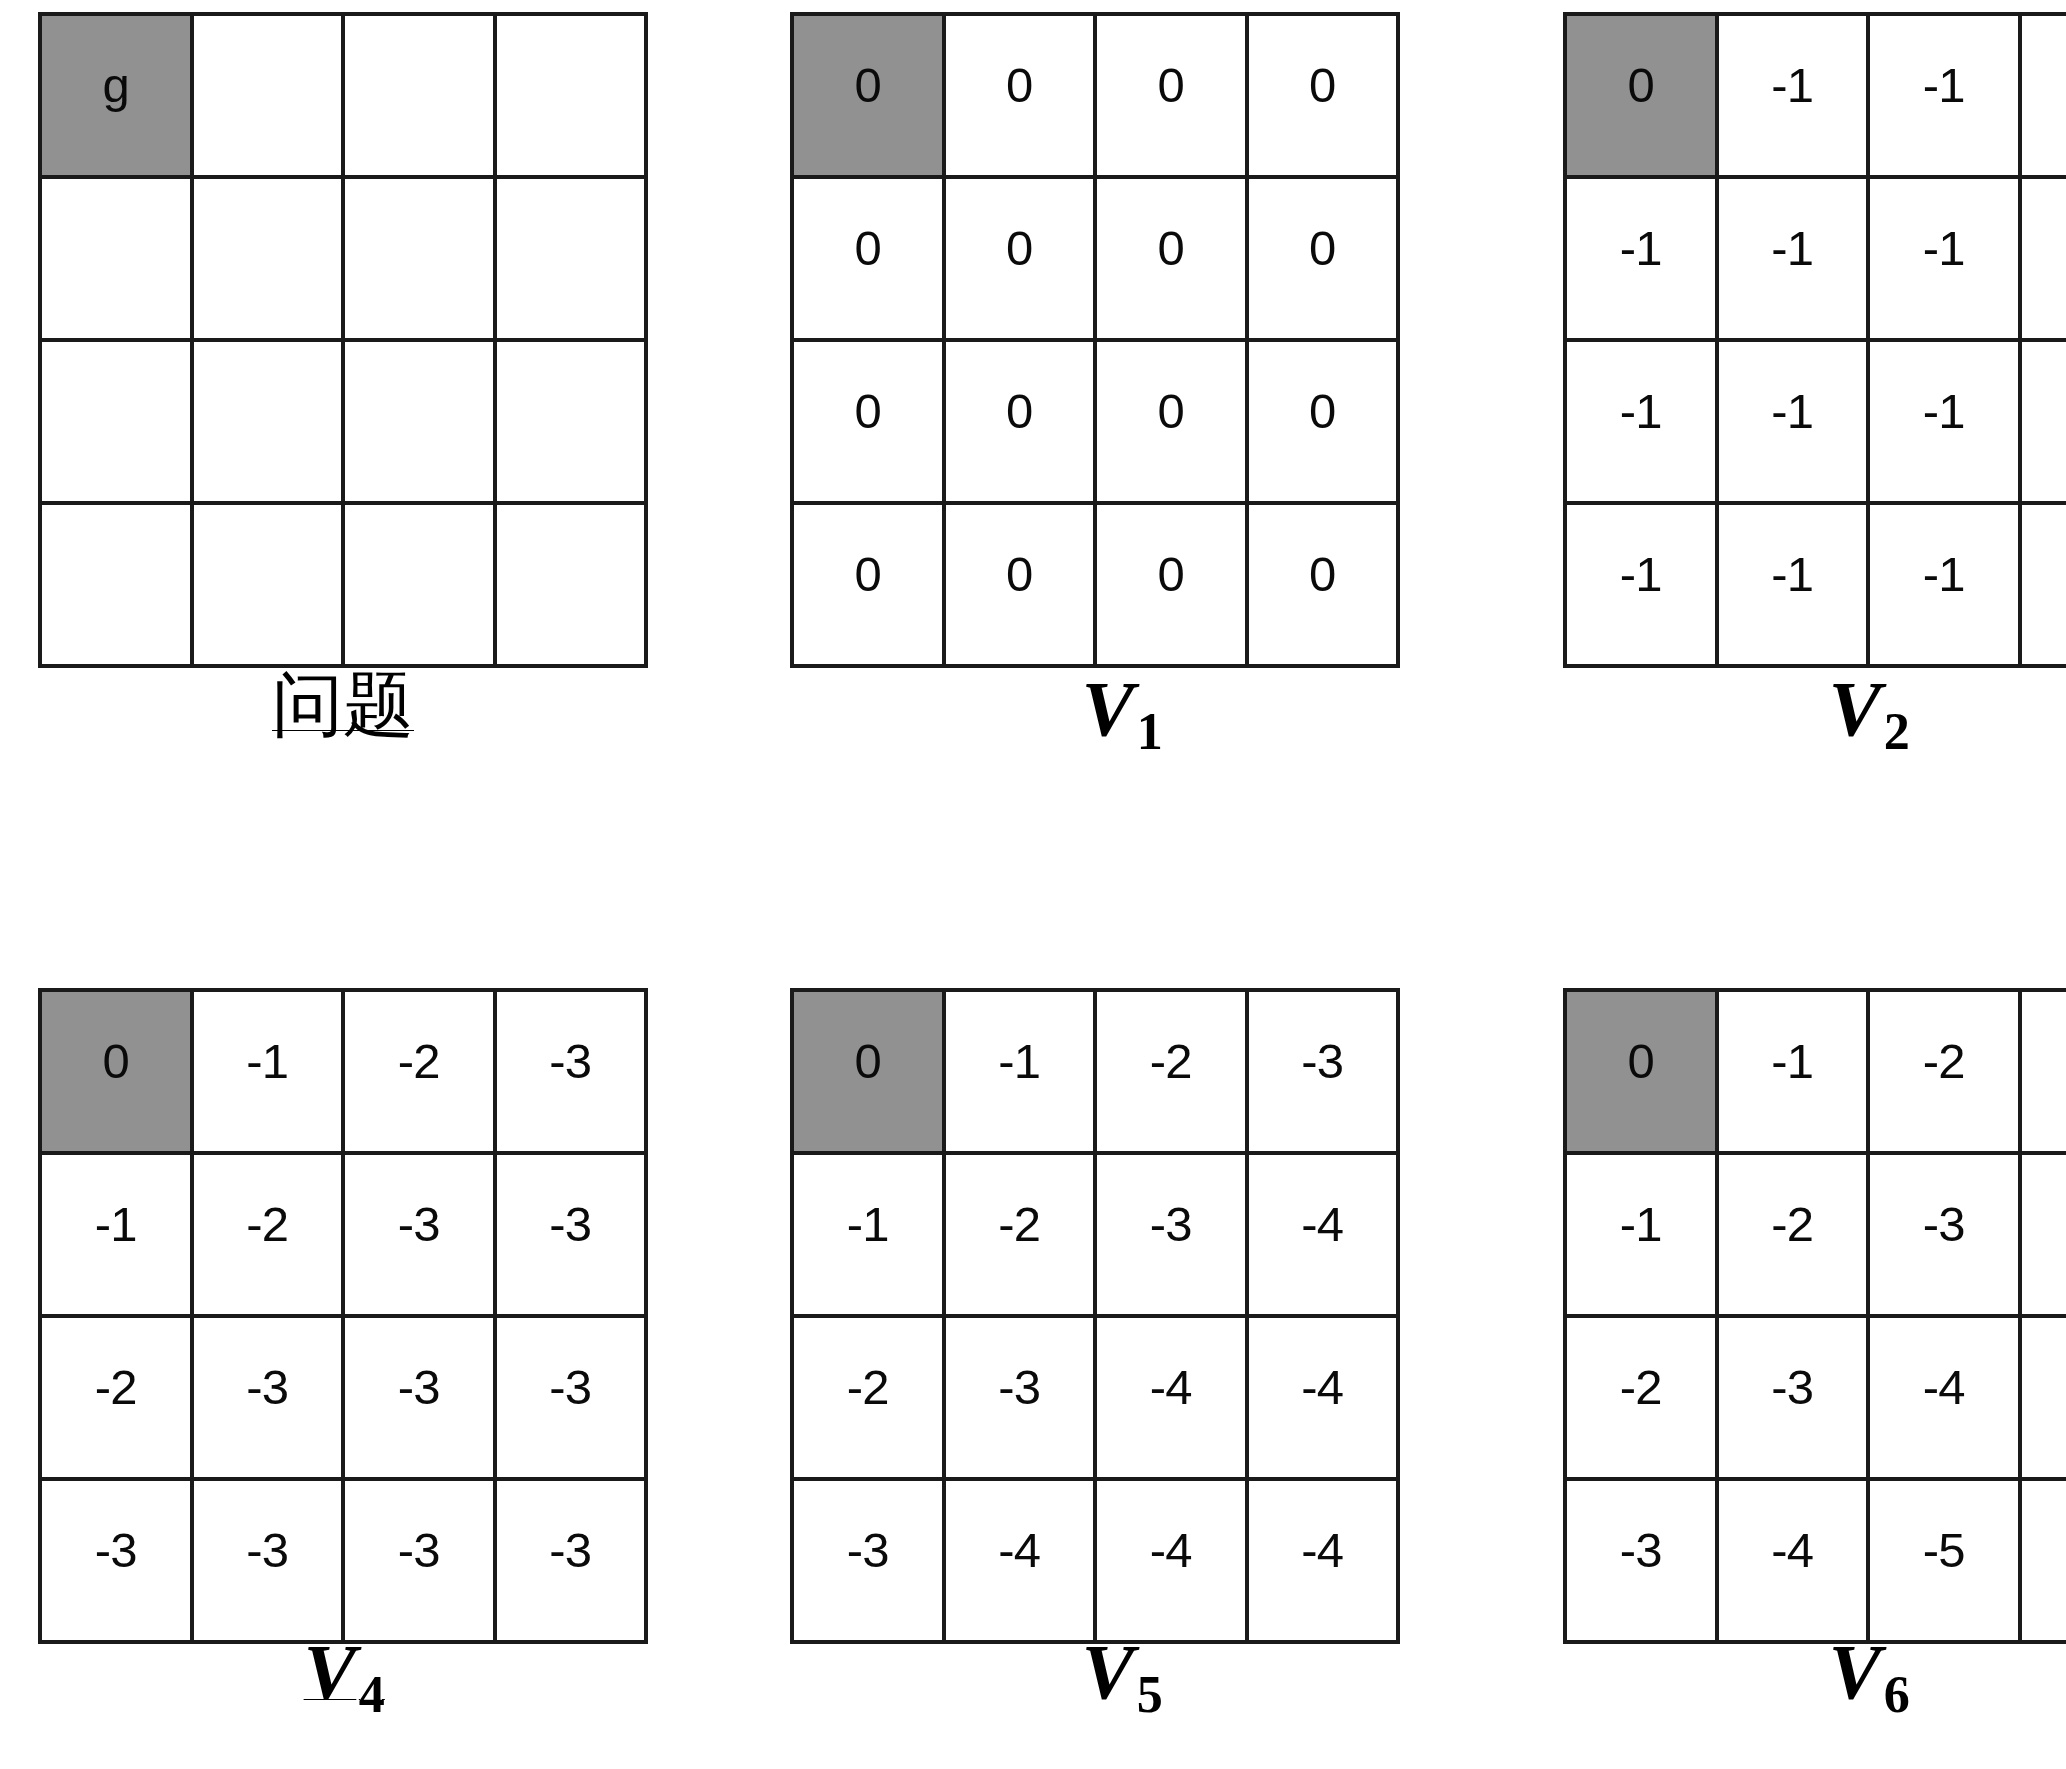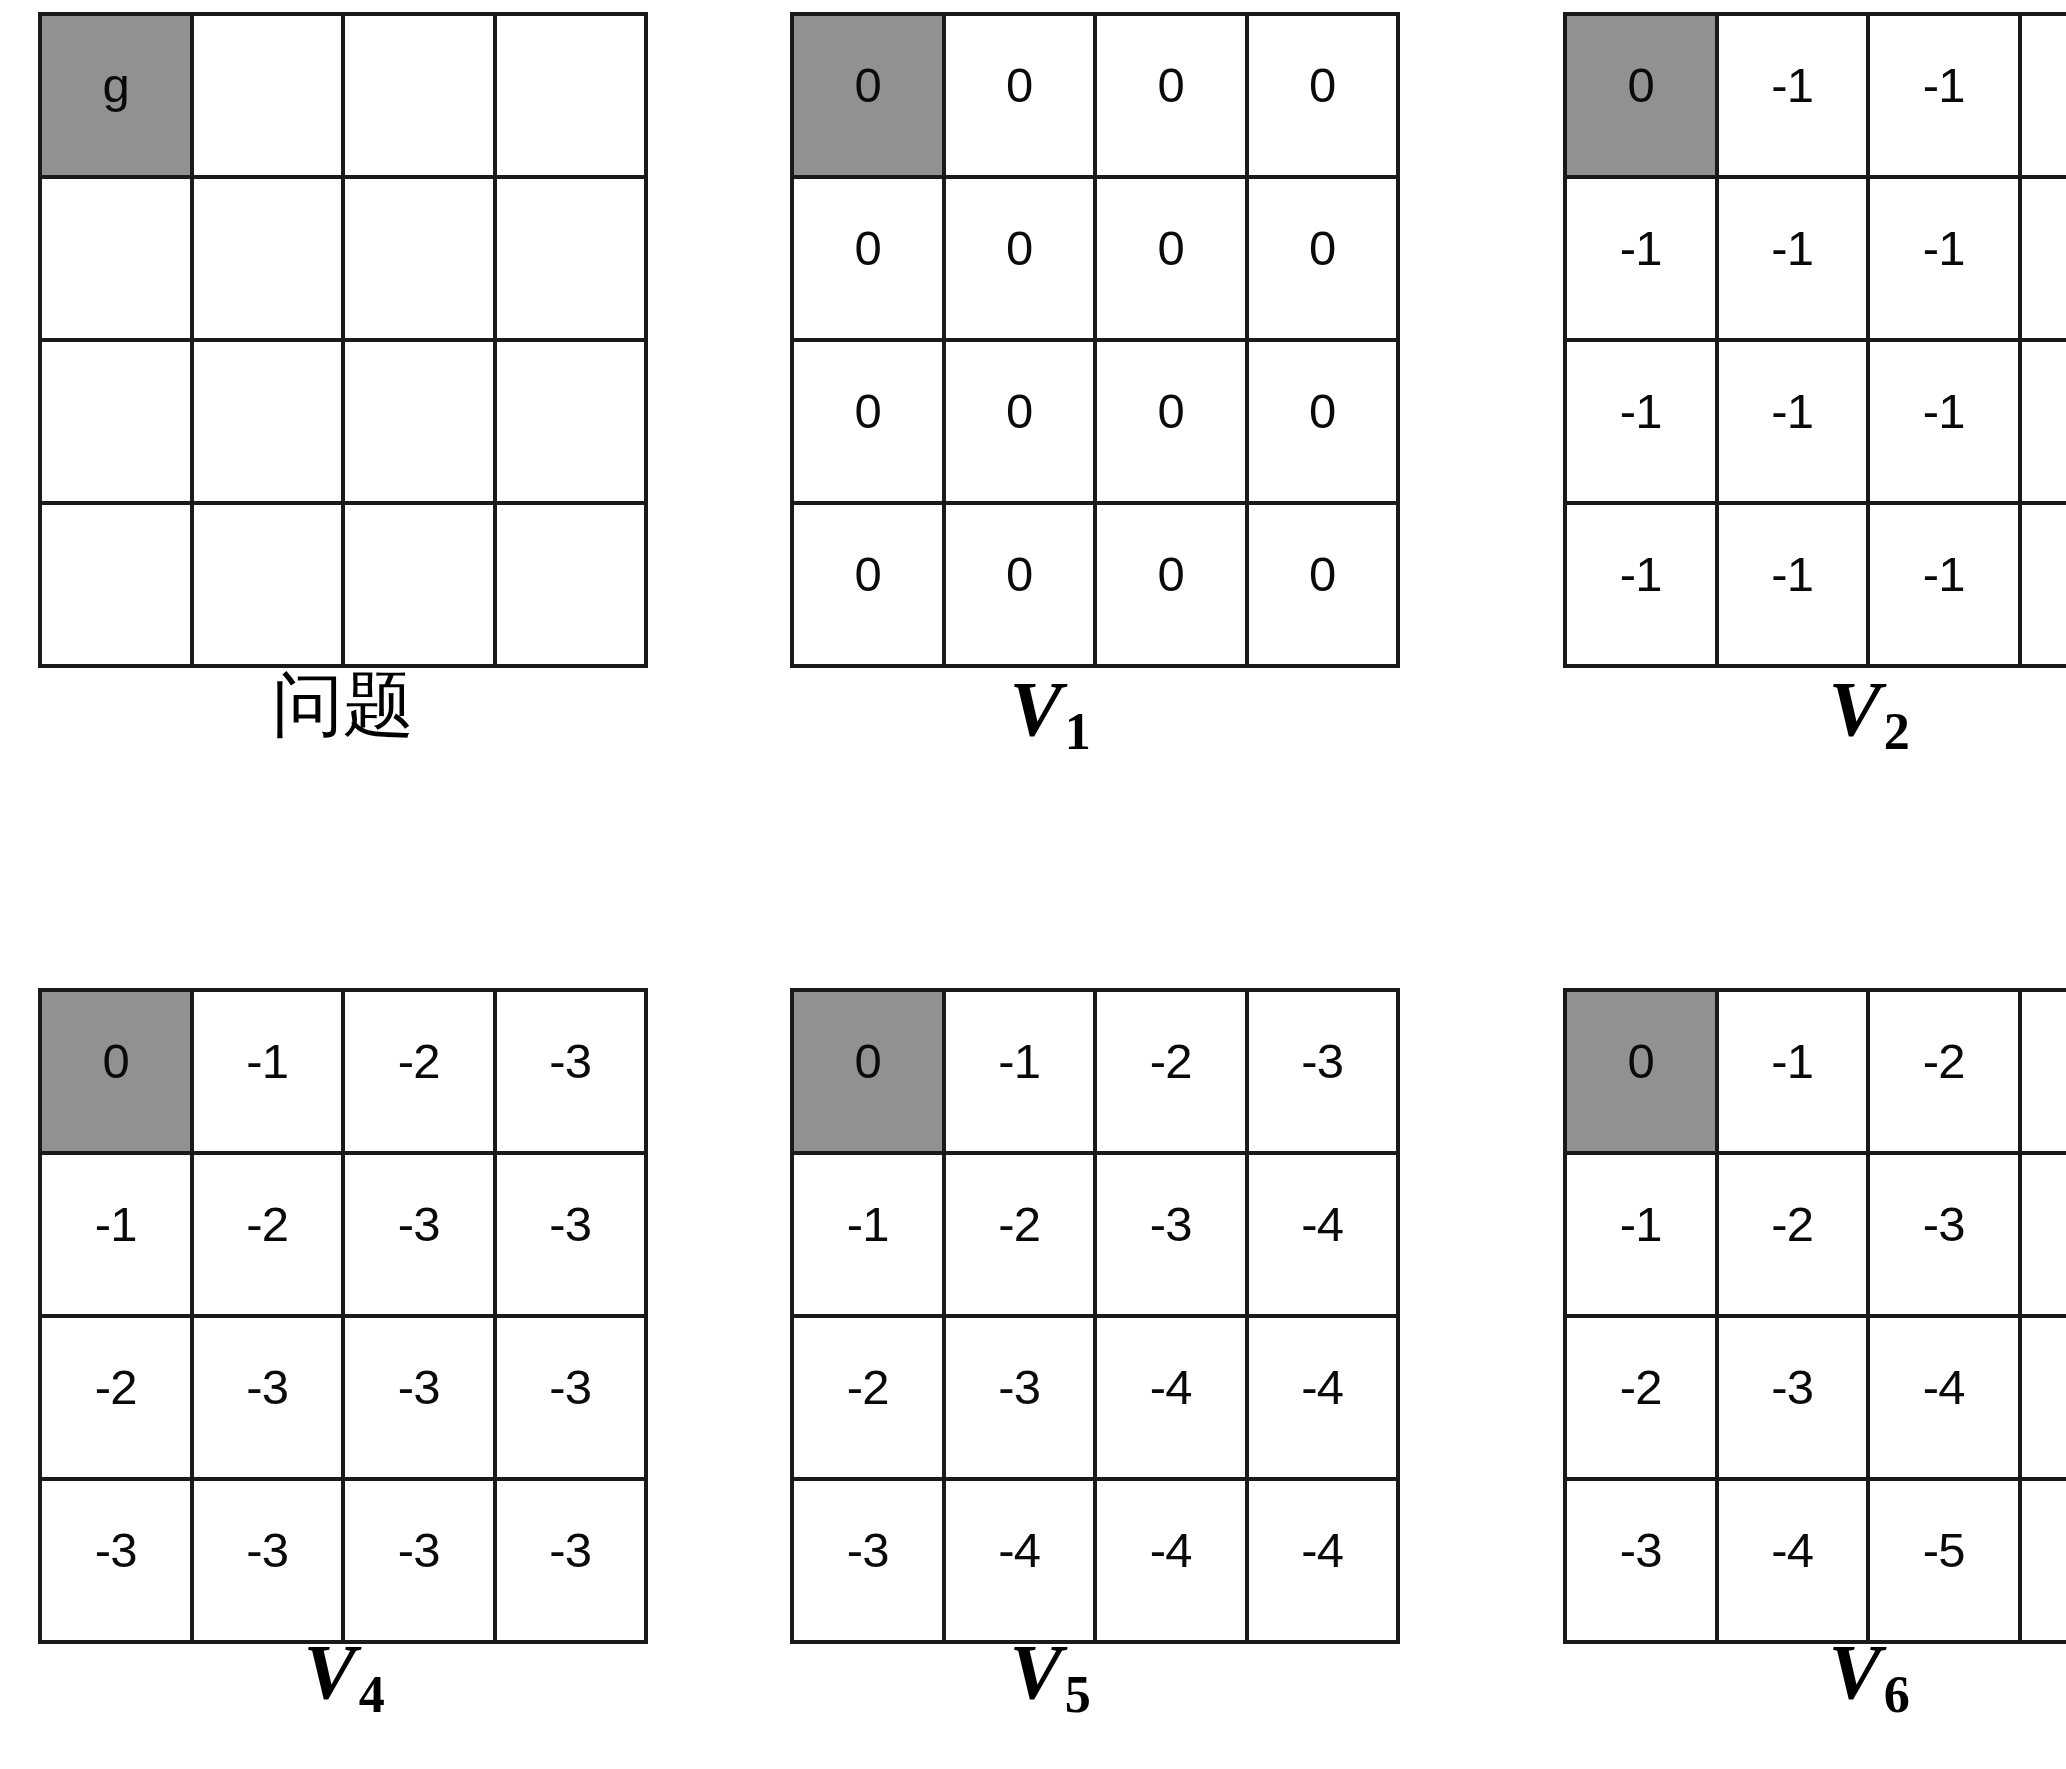--- a/index.html
+++ b/index.html
@@ -59,22 +59,22 @@
   
   .caption {
     position: absolute;
     width: 610px;
     text-align: center;
     color: #000000;
     white-space: nowrap;
   }
   .caption.r1 { top: 669px; }
   .caption.r2 { top: 1632px; }
-  .caption.c1 { left: 38px; }
-  .caption.c2 { left: 744px; }
+  .caption.c1 { left: 38px; text-decoration: underline; }
+  .caption.c2 { left: 816px; }
   .caption.c3 { left: 1563px; }
 
   .cap-cjk {
     font-family: "DejaVu Serif", "Liberation Serif", serif;
     font-size: 71px;
     line-height: 1;
     font-weight: 400;
   }
   .cap-math {
     font-family: "Liberation Serif", "DejaVu Serif", serif;

